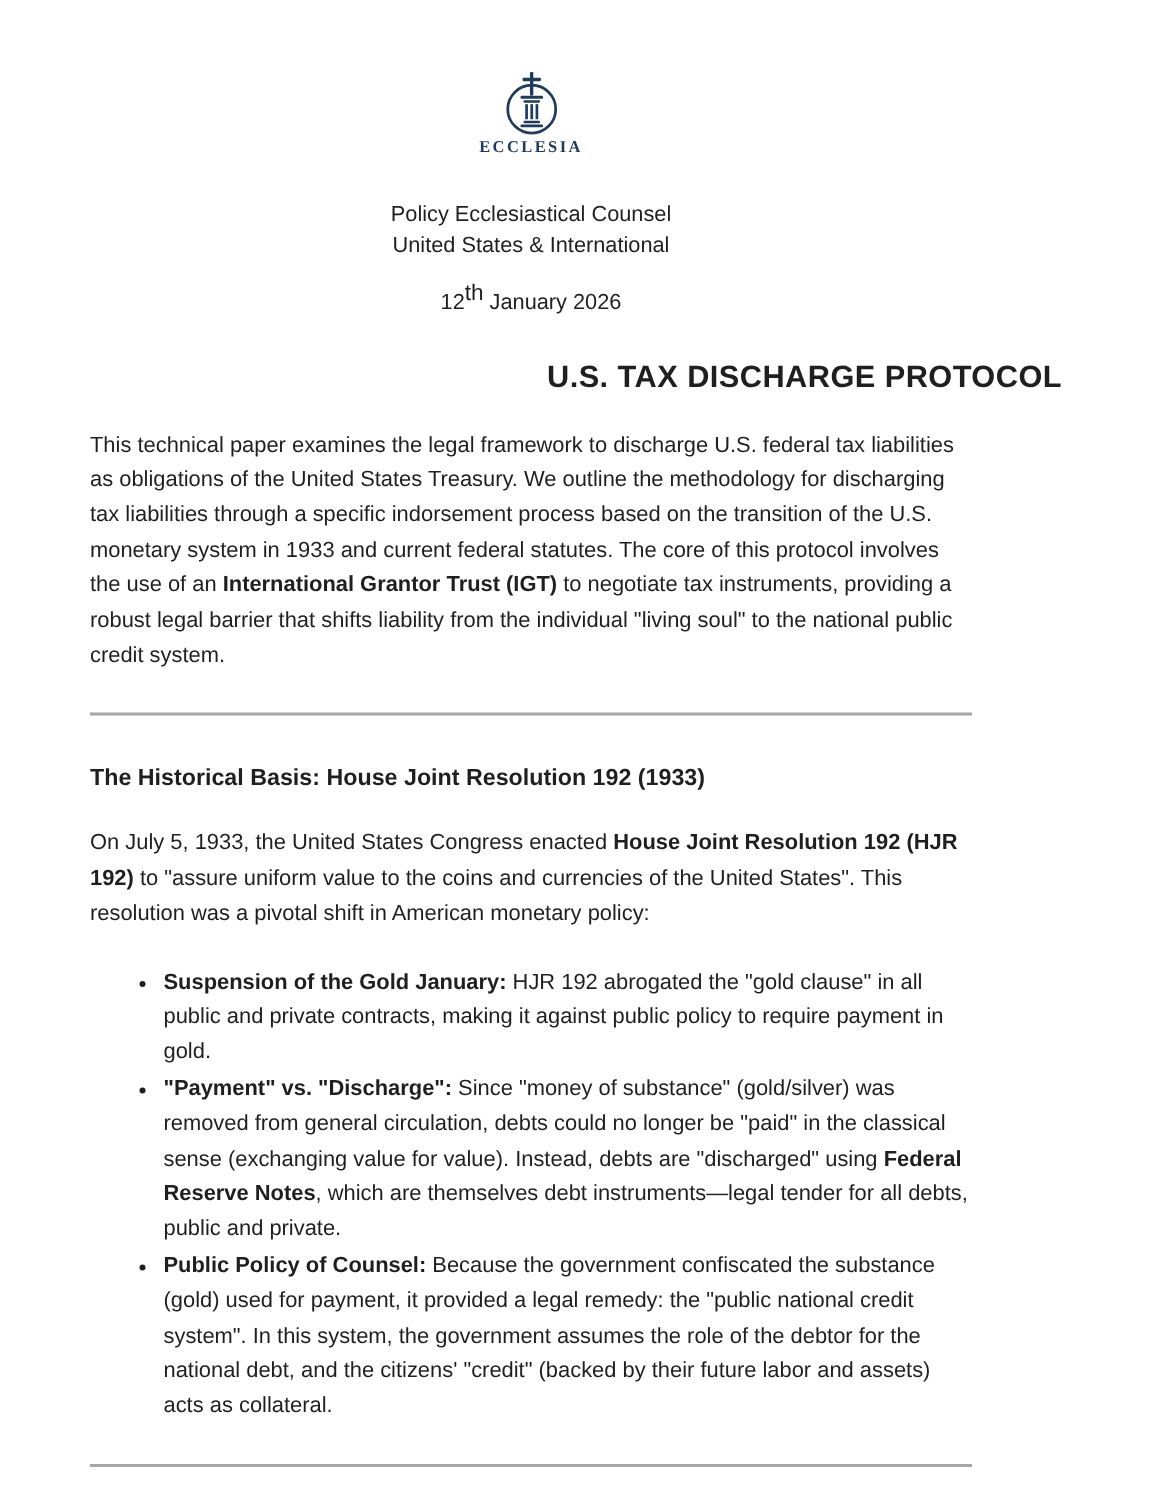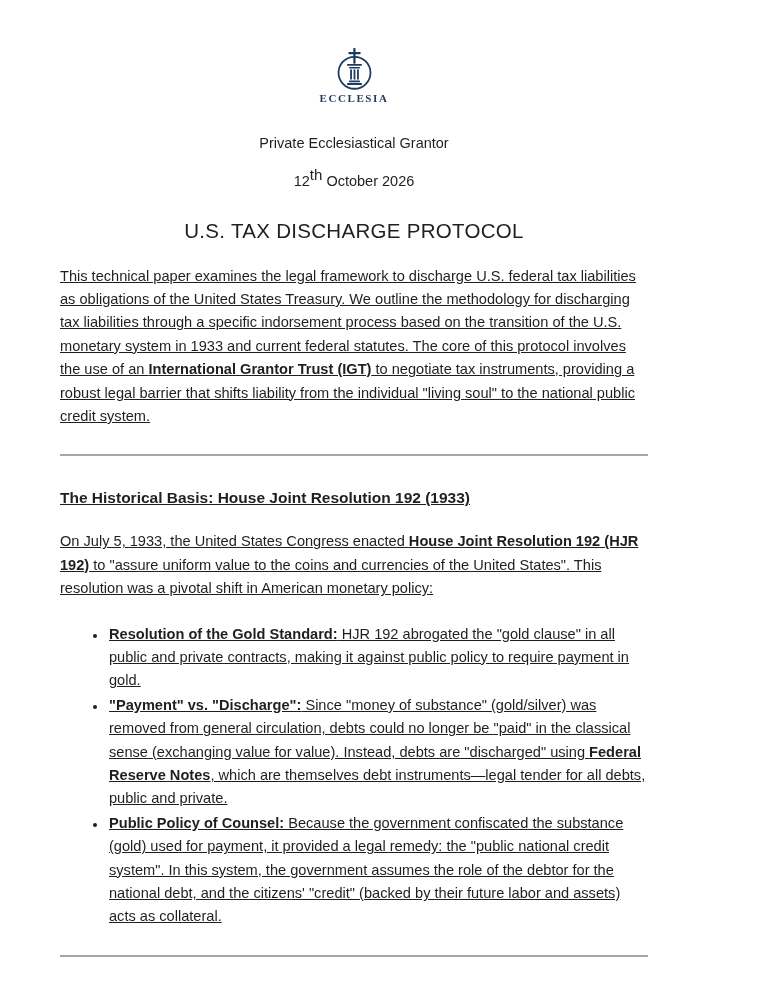--- a/index.html
+++ b/index.html
@@ -30,26 +30,26 @@
     margin-top:2px;
   }
 
   
   .masthead{margin-top:28px;text-align:center;font-size:14.5px;line-height:21px;}
   .date-line{margin-top:19px;text-align:center;font-size:14.5px;}
   .date-line sup{font-size:15px;vertical-align:super;line-height:0;}
 
   
   .doc-title{
-    margin-top:30px;text-align:center;
-    font-size:20.5px;font-weight:400;letter-spacing:0.3px;
+    margin-top:30px;text-align:right;
+    font-size:20.5px;font-weight:700;letter-spacing:0.3px;
   }
 
   
-  .content{width:588px;margin:17px auto;text-decoration:underline;}
+  .content{width:588px;margin:17px auto;}
   .para{font-size:14.6px;line-height:23.4px;text-align:left;}
   .intro{margin-top:22px;}
   .b{font-weight:700;}
 
   .rule{border:none;border-top:2px solid var(--rule);margin-top:26px;}
 
   .section-heading{margin-top:33px;font-size:15.5px;font-weight:700;}
   .lead{margin-top:23px;}
 
   ul.bullets{margin-top:22px;padding-left:47px;list-style:disc;}
@@ -80,38 +80,39 @@
           <rect x="33.4" y="28.6" width="2.4" height="13.4"></rect>
           <rect x="22.6" y="43.4" width="14.8" height="2.1" rx="1"></rect>
           <rect x="20" y="46.6" width="20" height="2.6" rx="1"></rect>
         </g>
       </svg>
     </span>
     <div class="logo-word">ECCLESIA</div>
   </div>
 
   <div class="masthead">
-    <div>Private Ecclesiastical Grantor</div>
+    <div>Policy Ecclesiastical Counsel</div>
+    <div>United States &amp; International</div>
   </div>
-  <div class="date-line"><span>12</span><sup>th</sup><span> October 2026</span></div>
+  <div class="date-line"><span>12</span><sup>th</sup><span> January 2026</span></div>
 
   <h1 class="doc-title">U.S. TAX DISCHARGE PROTOCOL</h1>
 
   <div class="content">
 
     <p class="para intro"><span>This technical paper examines the legal framework to discharge U.S. federal tax liabilities as obligations of the United States Treasury. We outline the methodology for discharging tax liabilities through a specific indorsement process based on the transition of the U.S. monetary system in 1933 and current federal statutes. The core of this protocol involves the use of an </span><span class="b">International Grantor Trust (IGT)</span><span> to negotiate tax instruments, providing a robust legal barrier that shifts liability from the individual "living soul" to the national public credit system.</span></p>
 
     <hr class="rule">
 
     <h2 class="section-heading">The Historical Basis: House Joint Resolution 192 (1933)</h2>
 
     <p class="para lead"><span>On July 5, 1933, the United States Congress enacted </span><span class="b">House Joint Resolution 192 (HJR 192)</span><span> to "assure uniform value to the coins and currencies of the United States". This resolution was a pivotal shift in American monetary policy:</span></p>
 
     <ul class="bullets">
-      <li><span class="b">Resolution of the Gold Standard:</span><span> HJR 192 abrogated the "gold clause" in all public and private contracts, making it against public policy to require payment in gold.</span></li>
+      <li><span class="b">Suspension of the Gold January:</span><span> HJR 192 abrogated the "gold clause" in all public and private contracts, making it against public policy to require payment in gold.</span></li>
       <li><span class="b">"Payment" vs. "Discharge":</span><span> Since "money of substance" (gold/silver) was removed from general circulation, debts could no longer be "paid" in the classical sense (exchanging value for value). Instead, debts are "discharged" using </span><span class="b">Federal Reserve Notes</span><span>, which are themselves debt instruments—legal tender for all debts, public and private.</span></li>
       <li><span class="b">Public Policy of Counsel:</span><span> Because the government confiscated the substance (gold) used for payment, it provided a legal remedy: the "public national credit system". In this system, the government assumes the role of the debtor for the national debt, and the citizens' "credit" (backed by their future labor and assets) acts as collateral.</span></li>
     </ul>
 
     <hr class="rule">
   </div>
 
 </div>
 
 </body></html>

